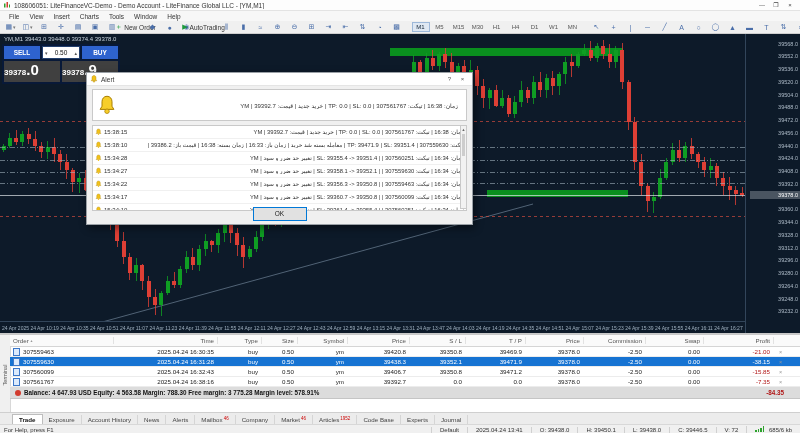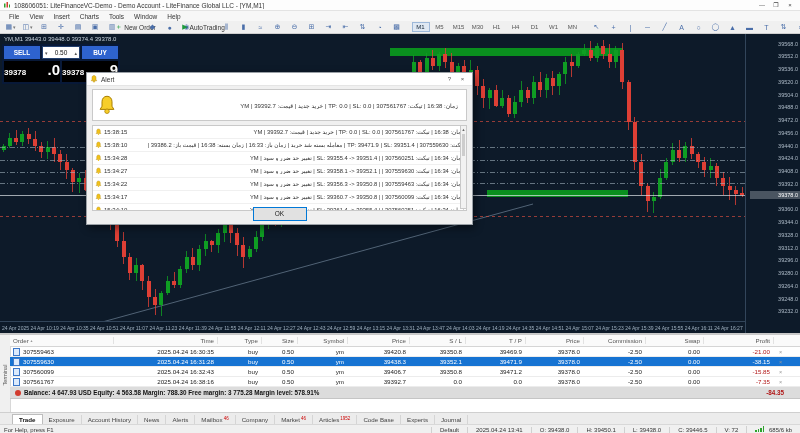--- a/index.html
+++ b/index.html
@@ -28,21 +28,21 @@
   .pricelabel{position:absolute;right:3px;font-size:5.5px;color:#aebbc8;}
   .pricetag{position:absolute;right:1px;width:50px;background:#4a5561;color:#fff;font-size:5.5px;text-align:right;padding:1px 2px;box-sizing:border-box;z-index:3;}
   
   .qpanel{position:absolute;left:2px;top:10px;width:118px;height:40px;background:rgba(8,25,58,.92);z-index:5;padding:2px;box-sizing:border-box;}
   .qrow1{display:flex;height:13px;}
   .qbtn{flex:0 0 36px;background:#2e63cf;color:#fff;font-size:6.5px;font-weight:bold;display:flex;align-items:center;justify-content:center;}
   .qvol{flex:1;display:flex;margin:0 2px;background:#fff;align-items:center;border:1px solid #23406e;}
   .qvol .va{font-size:5px;color:#555;padding:0 2px;}
   .qvol .vv{flex:1;text-align:center;font-size:6.5px;color:#111;}
   .qrow2{display:flex;height:21px;margin-top:2px;}
-  .qprice{flex:1;background:#000000;color:#fff;display:flex;align-items:baseline;justify-content:space-between;}
+  .qprice{flex:1;background:#404040;color:#fff;display:flex;align-items:baseline;justify-content:flex-start;}
   .qprice:first-child{margin-right:2px;}
   .qprice .main{font-size:8px;font-weight:bold;}
   .qprice .big{font-size:15px;font-weight:bold;line-height:18px;}
   
   .dialog{position:absolute;left:86px;top:72px;width:385px;height:151px;background:#f0f0f0;border:1px solid #9aa0a6;box-shadow:2px 3px 8px rgba(0,0,0,.45);z-index:20;}
   .dtitle{height:12px;background:#fff;display:flex;align-items:center;padding:0 3px;border-bottom:1px solid #e5e5e5;}
   .dtitle .dtext{font-size:6.5px;color:#333;margin-left:3px;flex:1;}
   .dbtn{width:13px;text-align:center;font-size:6px;color:#555;}
   .dmsg{position:absolute;left:5px;top:16px;right:5px;height:32px;background:#fff;border:1px solid #c9c9c9;display:flex;align-items:center;padding:2px 4px;box-sizing:border-box;}
   .dmsg .msgtext{flex:1;font-size:6px;color:#333;direction:rtl;text-align:right;overflow:hidden;white-space:nowrap;margin-right:4px;}

